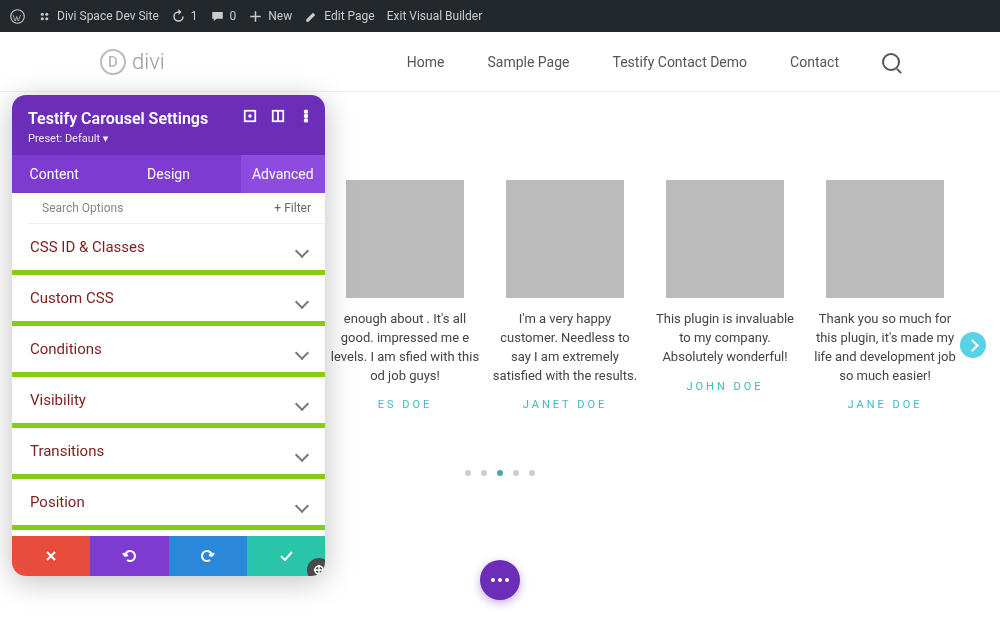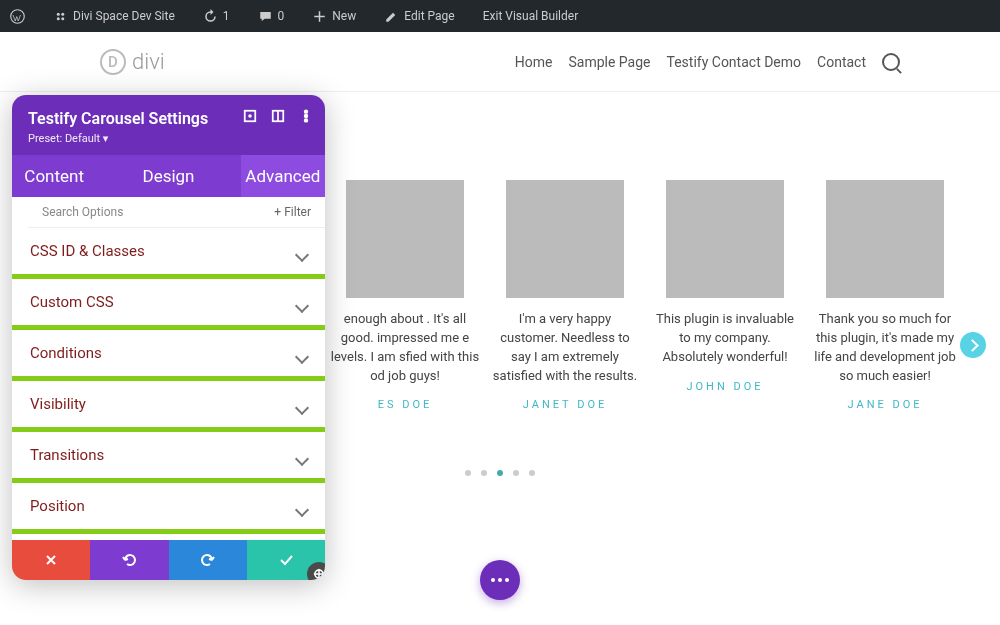--- a/index.html
+++ b/index.html
@@ -1,39 +1,39 @@
 <!DOCTYPE html>
 <html><head>
 <meta charset="utf-8">
 <style>
   * { margin:0; padding:0; box-sizing:border-box; font-family:-apple-system,BlinkMacSystemFont,"Segoe UI",Roboto,Arial,sans-serif; }
   body { width:1000px; height:625px; background:#fff; overflow:hidden; position:relative; }
   
   .wpbar { height:32px; background:#23282d; color:#ccc; display:flex; align-items:center; font-size:12px; justify-content:space-between; padding:0 10px; }
-  .wpbar .left, .wpbar .right { display:flex; align-items:center; gap:28px; }
+  .wpbar .left, .wpbar .right { display:flex; align-items:center; gap:12px; }
   .wpbar .item { display:flex; align-items:center; gap:5px; cursor:pointer; }
   .wpbar svg { width:15px; height:15px; fill:#ccc; }
   .wpbar .avatar { width:16px; height:16px; background:#888; }
   
   .site-header { height:60px; display:flex; align-items:center; justify-content:space-between; padding:0 100px 0 100px; border-bottom:1px solid #eee; }
   .logo { display:flex; align-items:center; gap:6px; color:#999; font-size:22px; font-weight:300; }
   .logo-circle { width:26px; height:26px; border:2px solid #bbb; border-radius:50%; display:flex; align-items:center; justify-content:center; color:#bbb; font-size:15px; font-weight:500; }
-  .nav { display:flex; gap:16px; align-items:center; font-size:14px; color:#555; }
+  .nav { display:flex; gap:43px; align-items:center; font-size:14px; color:#555; }
   .nav span { cursor:pointer; }
   .search-circle { width:18px; height:18px; border:2px solid #555; border-radius:50%; position:relative; }
   .search-circle::after { content:''; position:absolute; width:6px; height:2px; background:#555; bottom:-3px; right:-4px; transform:rotate(45deg); }
   
   .panel { position:absolute; top:95px; left:12px; width:313px; background:#fff; border-radius:14px; box-shadow:0 5px 30px rgba(0,0,0,0.25); overflow:hidden; z-index:20; }
   .panel-head { background:#6c2eb9; color:#fff; padding:14px 16px 10px; position:relative; }
   .panel-title { font-size:16px; font-weight:600; }
   .panel-preset { font-size:11px; margin-top:4px; opacity:.9; }
   .panel-head-icons { position:absolute; right:12px; top:14px; display:flex; gap:14px; }
   .pi { width:14px; height:14px; cursor:pointer; display:flex; align-items:center; justify-content:center; }
   .pi svg { width:14px; height:14px; stroke:#fff; fill:none; stroke-width:2; }
-  .tabs { display:flex; background:#7e3bd0; color:#fff; font-size:17px;gap:30px; }
+  .tabs { display:flex; background:#7e3bd0; color:#fff; font-size:14px;gap:30px; }
   .tab { flex:1; text-align:center; padding:11px 0; cursor:pointer; }
   .tab.active { background:#8e4be0; }
   .search-row { display:flex; align-items:center; justify-content:space-between; padding:8px 14px; font-size:12px; color:#888; border-bottom:1px solid #eee;margin-left:16px; }
   .filter { color:#666; display:flex; align-items:center; gap:3px; cursor:pointer; }
   .sections { max-height:312px; overflow:auto; }
   .section { display:flex; justify-content:space-between; align-items:flex-end; padding:14px 18px; font-size:15px; color:#7f1d1d; cursor:pointer; border-bottom:5px solid #84cc16; }
   .chev { width:10px; height:10px; border-right:2px solid #777; border-bottom:2px solid #777; transform:rotate(45deg); margin-top:-4px; }
   .panel-footer { display:flex; height:40px; }
   .pf-btn { flex:1; display:flex; align-items:center; justify-content:center; color:#fff; cursor:pointer; }
   .pf-red { background:#e74c3c; }

